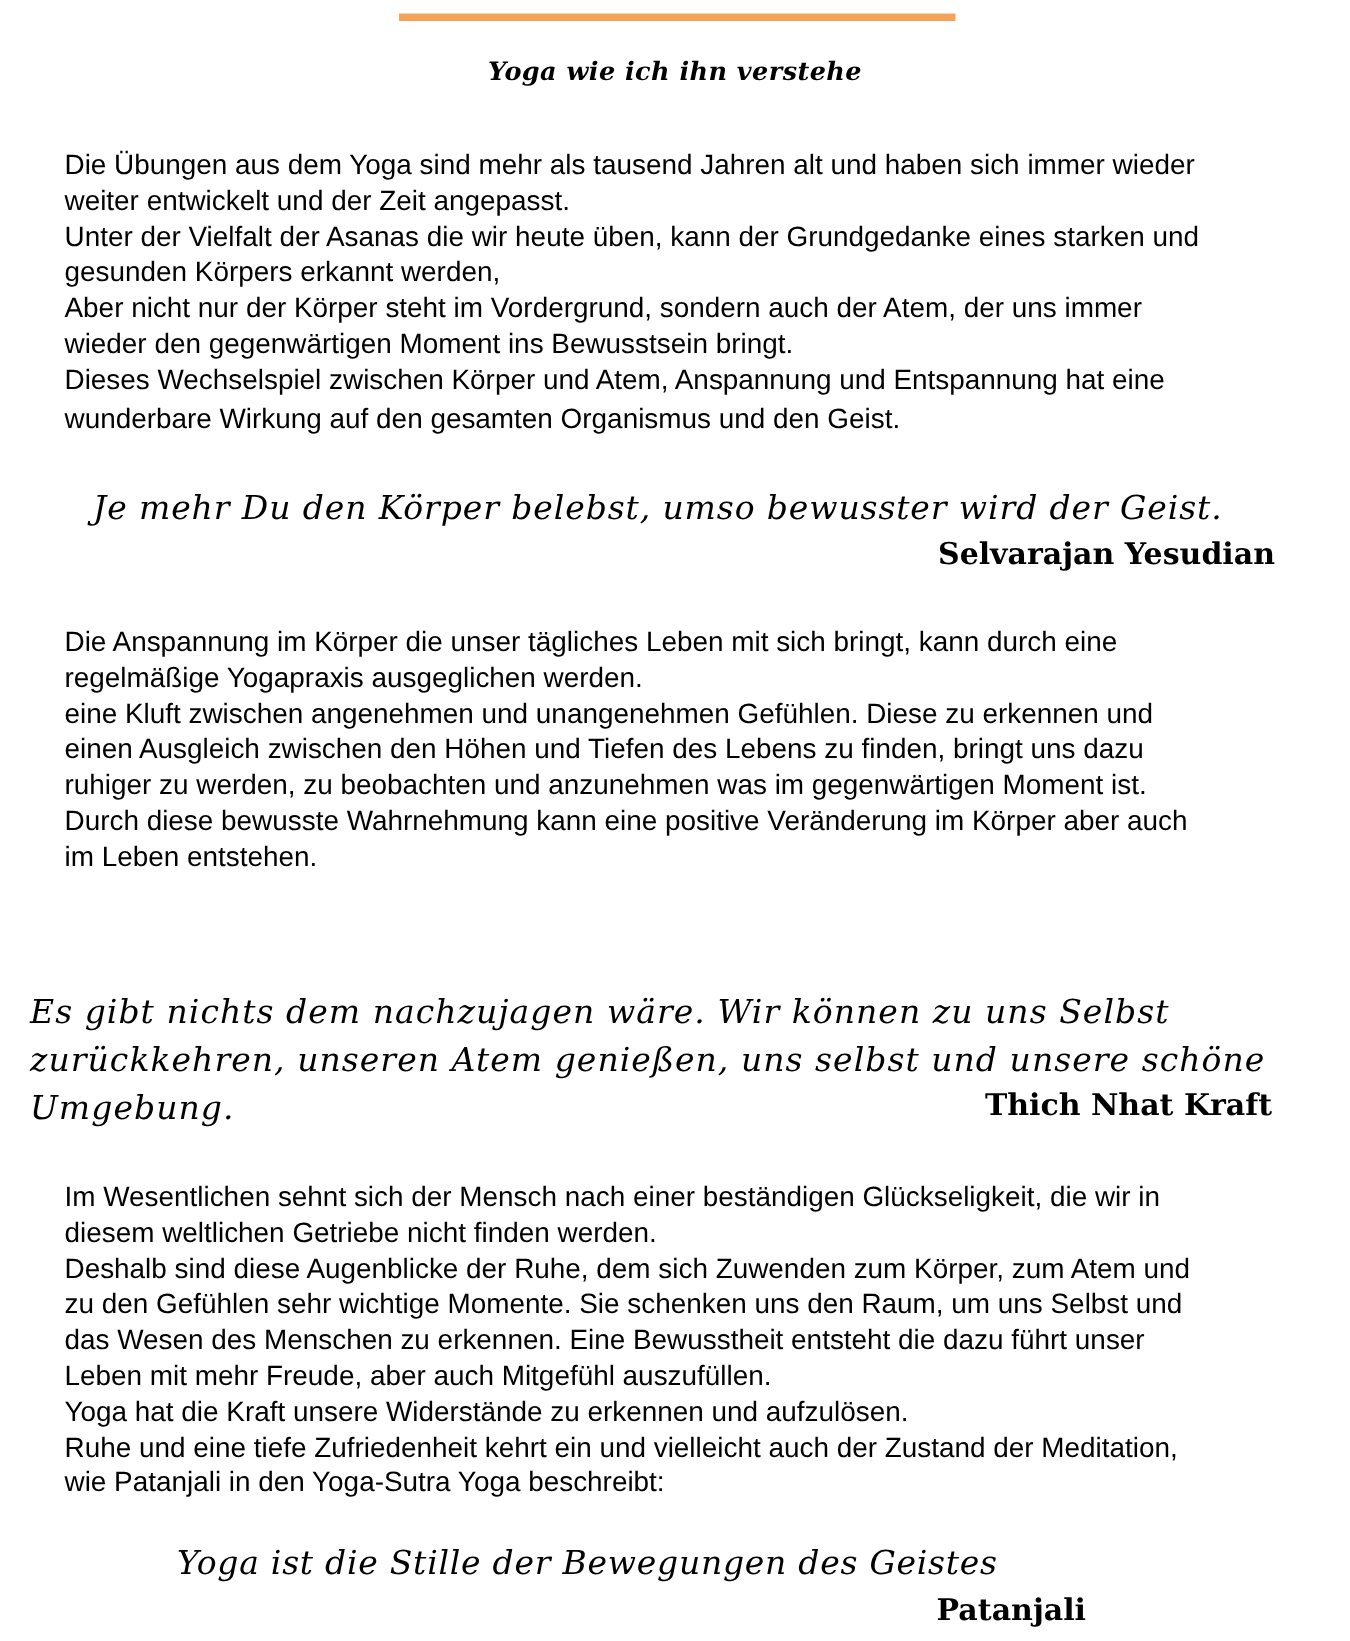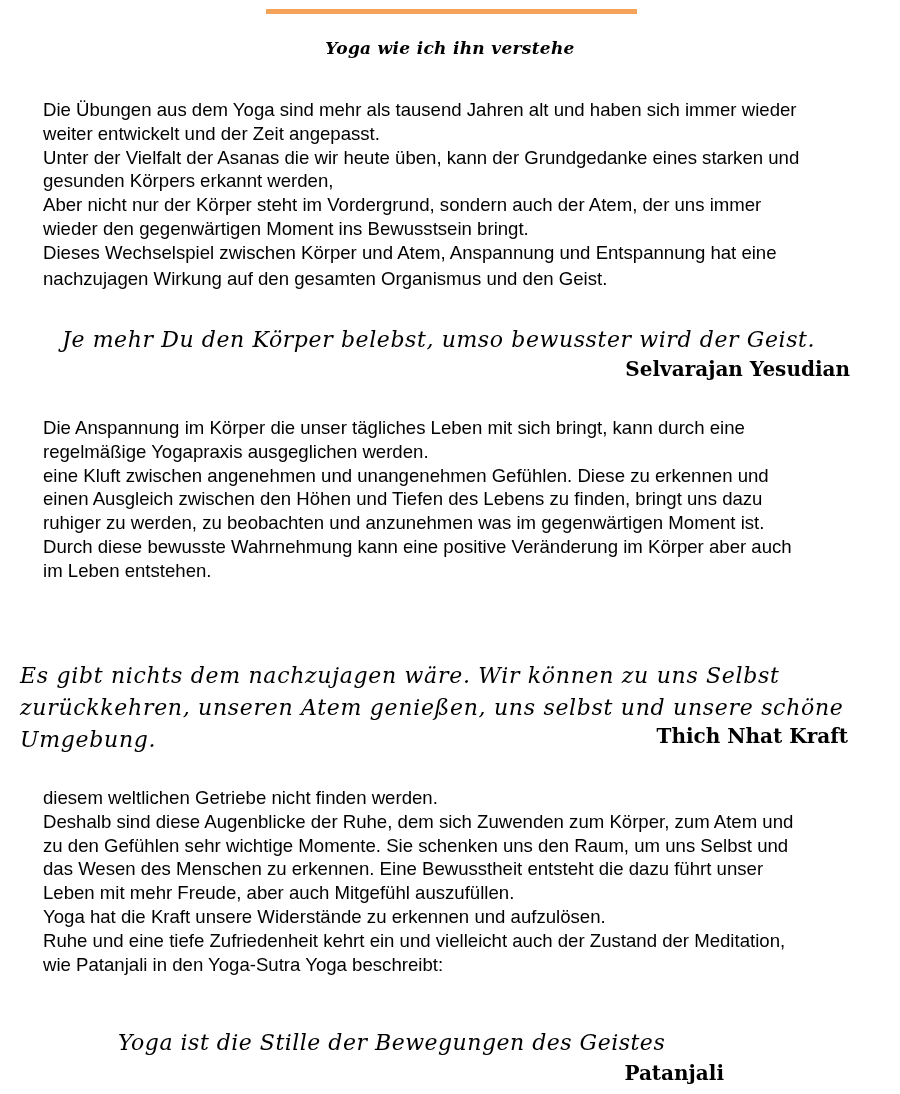--- a/index.html
+++ b/index.html
@@ -86,21 +86,21 @@
 <h1 class="title" style="margin:0;">Yoga wie ich ihn verstehe</h1>
 
 <div class="para p1">
   <span class="line">Die Übungen aus dem Yoga sind mehr als tausend Jahren alt und haben sich immer wieder</span>
   <span class="line">weiter entwickelt und der Zeit angepasst.</span>
   <span class="line">Unter der Vielfalt der Asanas die wir heute üben, kann der Grundgedanke eines starken und</span>
   <span class="line">gesunden Körpers erkannt werden,</span>
   <span class="line">Aber nicht nur der Körper steht im Vordergrund, sondern auch der Atem, der uns immer</span>
   <span class="line">wieder den gegenwärtigen Moment ins Bewusstsein bringt.</span>
   <span class="line">Dieses Wechselspiel zwischen Körper und Atem, Anspannung und Entspannung hat eine</span>
-  <span class="line last">nachzujagen Wirkung auf den gesamten Organismus und den Geist.</span>
+  <span class="line last">wunderbare Wirkung auf den gesamten Organismus und den Geist.</span>
 </div>
 
 <div class="quote q1">
   <span>Je mehr  Du den Körper belebst, umso bewusster wird der Geist.</span>
 </div>
 <div class="author a1">Selvarajan Yesudian</div>
 
 <div class="para p2">
   <span class="line">Die Anspannung im Körper die unser tägliches Leben mit sich bringt, kann durch eine</span>
   <span class="line">regelmäßige Yogapraxis ausgeglichen werden.</span>
@@ -112,20 +112,21 @@
 </div>
 
 <div class="quote q2">
   <span class="line">Es gibt nichts dem nachzujagen wäre. Wir können zu uns Selbst</span>
   <span class="line">zurückkehren,  unseren Atem genießen, uns selbst und unsere schöne</span>
   <span class="line">Umgebung.</span>
 </div>
 <div class="author a2">Thich Nhat Kraft</div>
 
 <div class="para p3">
+  <span class="line">Im Wesentlichen sehnt sich der Mensch nach einer beständigen Glückseligkeit, die wir in</span>
   <span class="line">diesem weltlichen Getriebe nicht finden werden.</span>
   <span class="line">Deshalb sind diese Augenblicke der Ruhe, dem sich Zuwenden zum Körper, zum Atem und</span>
   <span class="line">zu den Gefühlen sehr wichtige Momente. Sie schenken uns den Raum, um uns Selbst und</span>
   <span class="line">das Wesen des Menschen zu erkennen. Eine Bewusstheit entsteht die dazu führt unser</span>
   <span class="line">Leben mit mehr Freude, aber auch Mitgefühl auszufüllen.</span>
   <span class="line">Yoga hat die Kraft unsere Widerstände zu erkennen und aufzulösen.</span>
   <span class="line">Ruhe und eine tiefe Zufriedenheit kehrt ein und vielleicht auch der Zustand der Meditation,</span>
   <span class="line">wie Patanjali in den Yoga-Sutra Yoga beschreibt:</span>
 </div>
 

